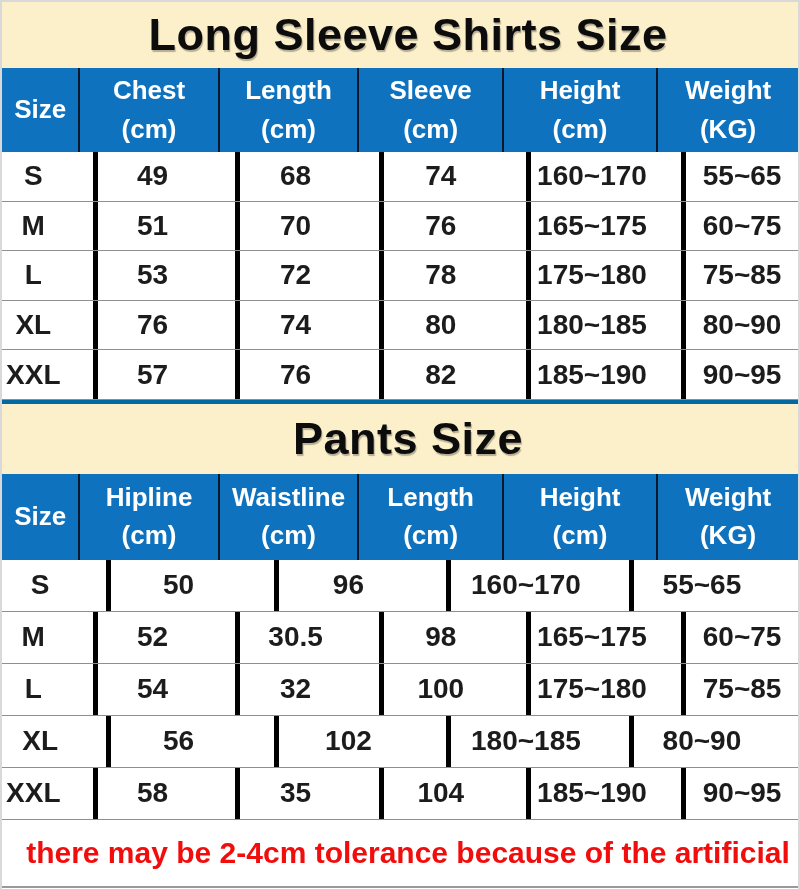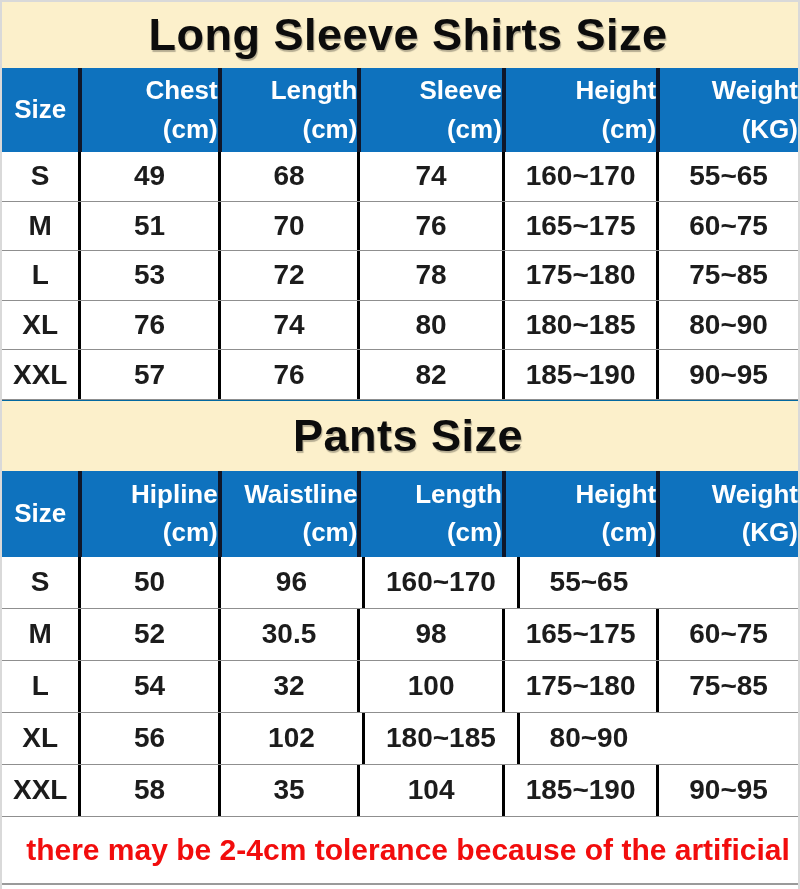--- a/index.html
+++ b/index.html
@@ -19,21 +19,21 @@
   }
   
   .title-band {
     display: flex;
     align-items: center;
     justify-content: center;
     background: #fcf0cb;
     padding-left: 16px;
   }
   .shirts .title-band { height: 66px; }
-  .pants  .title-band { height: 70px; border-top: 1px solid #0369a1; }
+  .pants  .title-band { height: 70px; border-top: 4px solid #0369a1; }
   .table-title {
     font-size: 45px;
     font-weight: 700;
     color: #0c0c0c;
     letter-spacing: 0.5px;
     text-shadow: 1px 2px 1px rgba(0,0,0,0.28);
     white-space: nowrap;
   }
   
   .header-row {
@@ -48,41 +48,41 @@
     display: flex;
     flex-direction: column;
     align-items: center;
     justify-content: center;
     gap: 11px;
     font-size: 26px;
     font-weight: 700;
     line-height: 1.05;
     white-space: nowrap;
   }
-  .header-cell + .header-cell { border-left: 4px solid #0f172a; align-items: flex-end; }
+  .header-cell + .header-cell { border-left: 2px solid #0f172a; }
   
   .body-row {
     box-sizing: border-box;
     display: flex;
     background: #ffffff;
     border-bottom: 1px solid #8f8f8f;
   }
   .shirts .body-row { height: 49.6px; }
   .pants  .body-row { height: 52px; }
   .body-cell {
     box-sizing: border-box;
     display: flex;
     align-items: center;
     justify-content: center;
     font-size: 28px;
     font-weight: 700;
     color: #1c1c1c;
     white-space: nowrap;
   }
-  .body-cell + .body-cell { border-left: 3px solid #000000; }
+  .body-cell + .body-cell { border-left: 5px solid #000000; margin-left: 28px; }
   
   .col-0 { width: 9.6%; }
   .col-1 { width: 17.5%; }
   .col-2 { width: 17.55%; }
   .col-3 { width: 18.15%; }
   .col-4 { width: 19.4%; }
   .col-5 { width: 17.8%; }
   
   .note-row {
     box-sizing: border-box;

